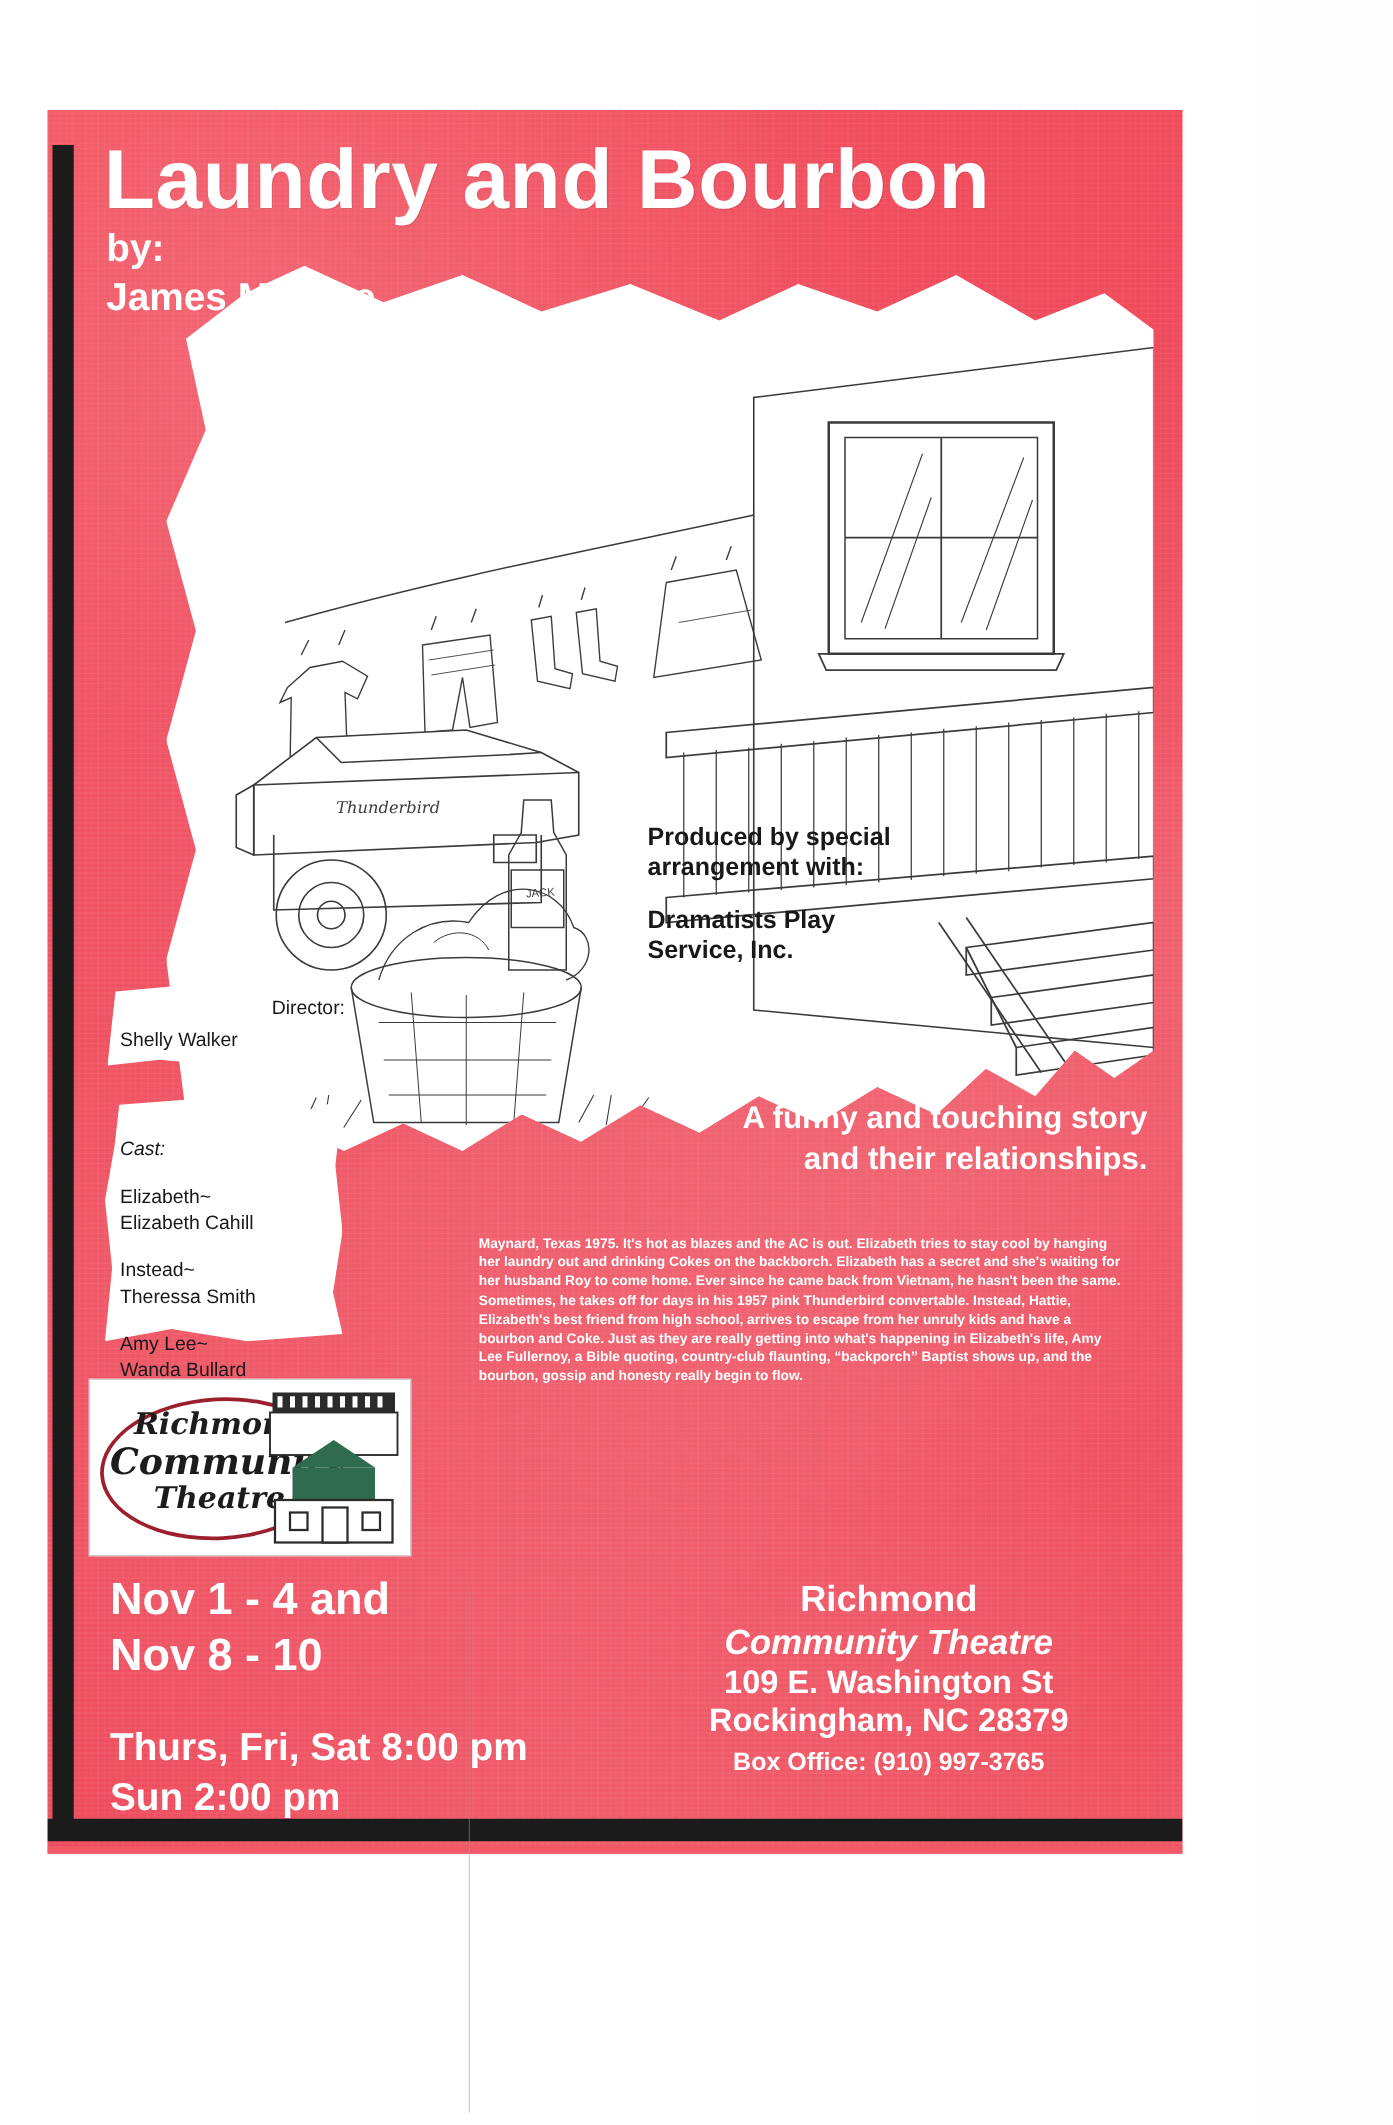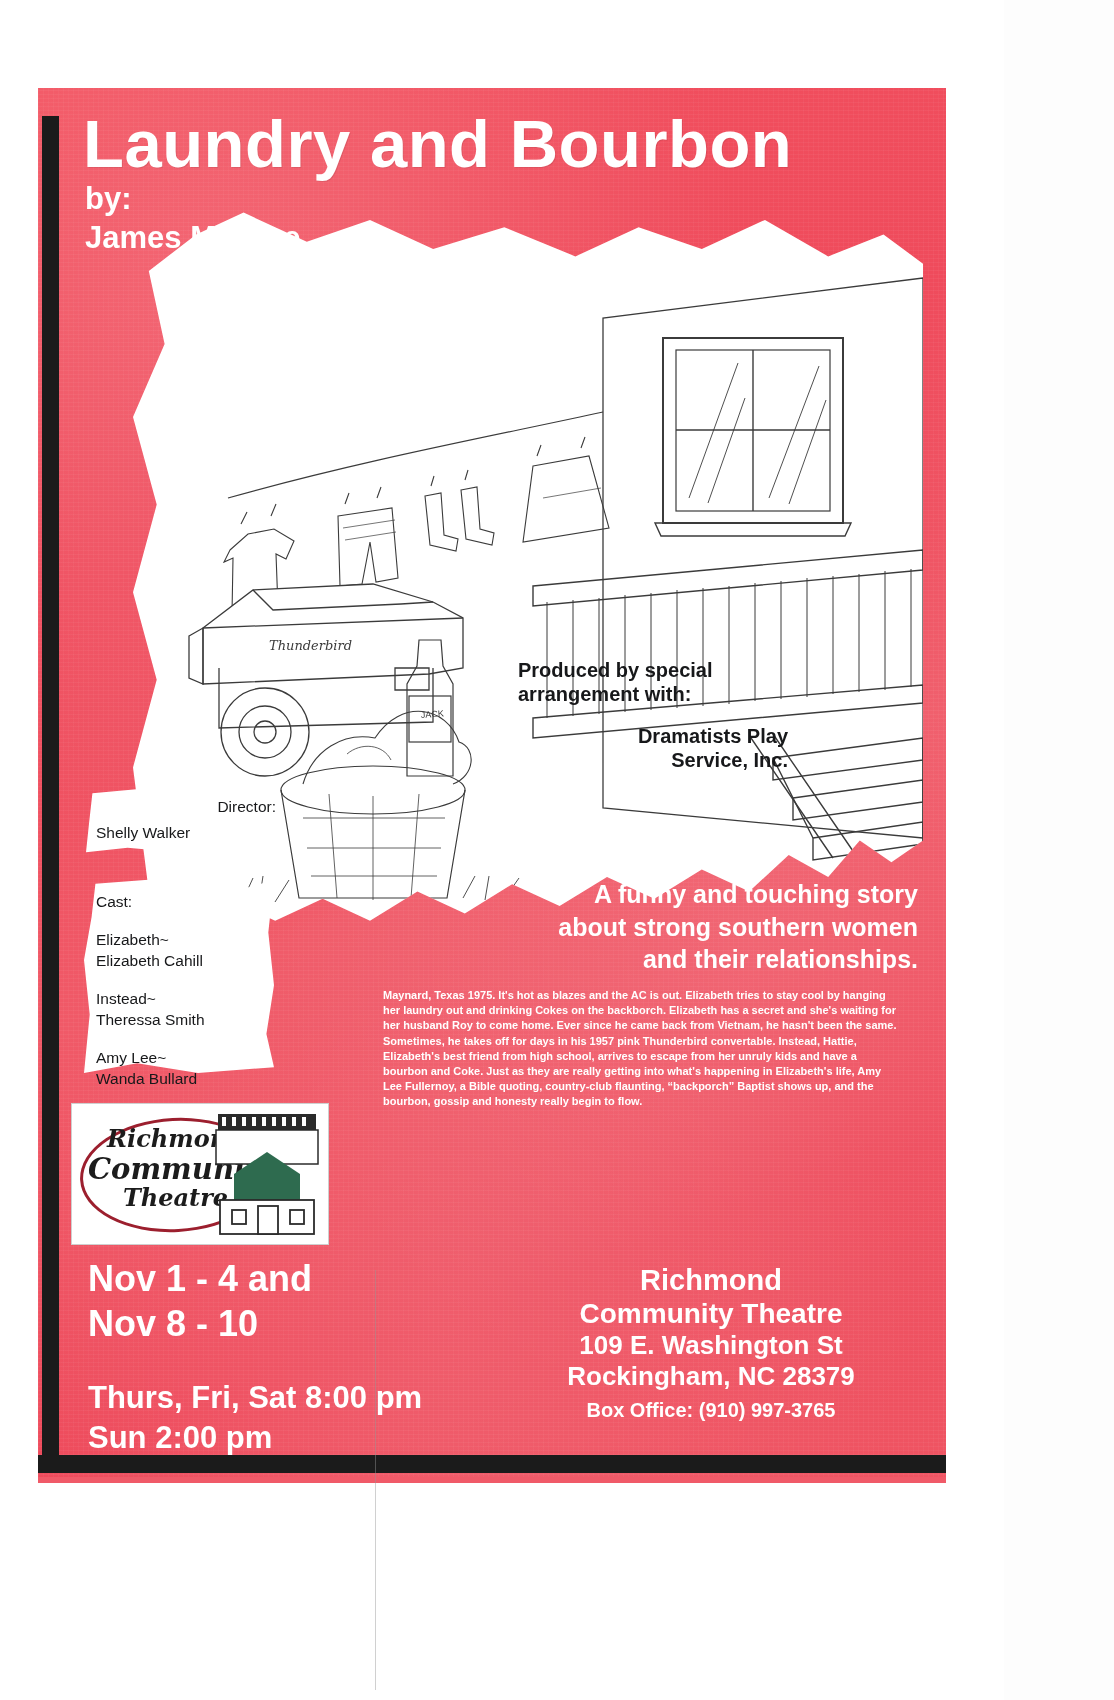--- a/index.html
+++ b/index.html
@@ -126,21 +126,21 @@
     top: 570px;
     width: 300px;
     z-index: 6;
     color: #17181a;
     font-size: 20px;
     font-weight: bold;
     line-height: 1.2;
   }
   .produced .dps {
     margin-top: 18px;
-    text-align: right;
+    text-align: left;
     padding-right: 30px;
   }
 
   
   .patch {
     position: absolute;
     background: #ffffff;
     z-index: 3;
   }
   .patch-director {
@@ -168,21 +168,21 @@
     position: absolute;
     left: 58px;
     top: 798px;
     z-index: 4;
     color: #17181a;
     font-size: 15.5px;
     line-height: 1.35;
     width: 180px;
   }
   .cast-block .role { margin-top: 17px; }
-  .cast-block .role:first-child { margin-top: 6px; }
+  .cast-block .role:first-child { margin-top: 24px; font-style: italic; }
 
   
   .tagline {
     position: absolute;
     left: 330px;
     top: 790px;
     width: 550px;
     z-index: 6;
     color: #ffffff;
     font-size: 25px;
@@ -271,21 +271,21 @@
     position: absolute;
     right: 20px;
     top: 1175px;
     width: 430px;
     z-index: 6;
     color: #ffffff;
     text-align: center;
     font-weight: bold;
   }
   .venue .v1 { font-size: 29px; line-height: 1.18; }
-  .venue .v2 { font-size: 28px; line-height: 1.18; }
+  .venue .v2 { font-size: 28px; line-height: 1.18; font-style: italic; }
   .venue .v3 { font-size: 26px; line-height: 1.2; }
   .venue .v4 { font-size: 26px; line-height: 1.2; }
   .venue .box { font-size: 20px; margin-top: 6px; }
 
   .fold-line {
     position: absolute;
     left: 375px; top: 1270px;
     width: 1px; height: 420px;
     background: rgba(150,150,150,0.45);
     z-index: 9;
@@ -431,21 +431,20 @@
       <div class="role">Elizabeth~</div>
       <div>Elizabeth Cahill</div>
       <div class="role">Instead~</div>
       <div>Theressa Smith</div>
       <div class="role">Amy Lee~</div>
       <div>Wanda Bullard</div>
     </div>
 
     <div class="tagline">
       <div>A funny and touching story</div>
-      <div>about strong southern women</div>
       <div>and their relationships.</div>
     </div>
 
     <div class="synopsis">Maynard, Texas 1975. It's hot as blazes and the AC is out. Elizabeth tries to stay cool by hanging her laundry out and drinking Cokes on the backborch.  Elizabeth has a secret and she's waiting for her husband Roy to come home.  Ever since he came back from Vietnam, he hasn't been the same. Sometimes, he takes off for days in his 1957 pink Thunderbird convertable. Instead, Hattie, Elizabeth's best friend from high school, arrives to escape from her unruly kids and have a bourbon and Coke. Just as they are really getting into what's happening in Elizabeth's life, Amy Lee Fullernoy, a Bible quoting, country-club flaunting, “backporch” Baptist shows up, and the bourbon, gossip and honesty really begin to flow.</div>
 
     <div class="logo-box">
       <div class="logo-oval"></div>
       <div class="logo-text">
         <div class="l1">Richmond</div>
         <div class="l2">Community</div>

